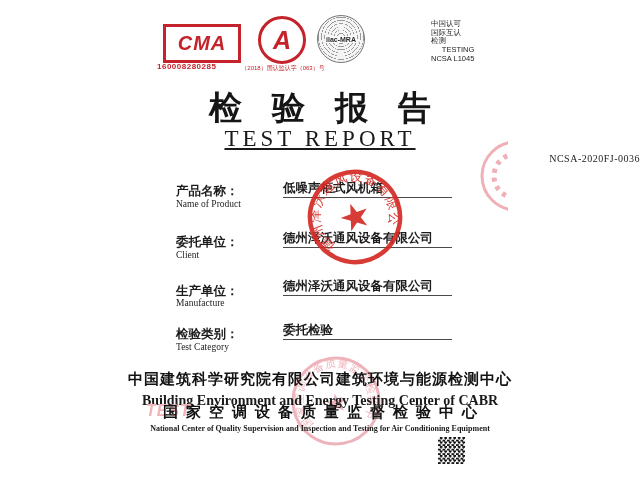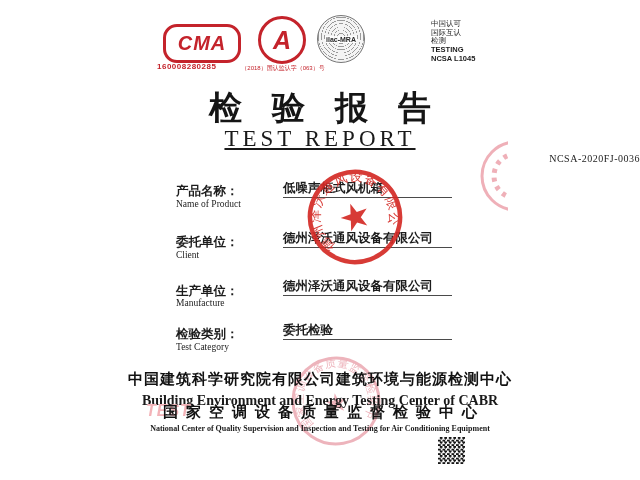--- a/index.html
+++ b/index.html
@@ -1,36 +1,36 @@
 <!DOCTYPE html>
 <html><head>
 <meta charset="utf-8">
 <style>
   html,body{margin:0;padding:0;background:#fff;}
   .page{position:relative;width:640px;height:480px;background:#ffffff;overflow:hidden;
         font-family:"Liberation Sans",sans-serif;color:#1f1f1f;}
   .abs{position:absolute;}
 
   
-  .cma-box{left:163px;top:24px;width:72px;height:33px;border:3px solid #c4232b;border-radius:14px;
+  .cma-box{left:163px;top:24px;width:72px;height:33px;border:3px solid #c4232b;border-radius:0;
            display:flex;align-items:center;justify-content:center;color:#c4232b;
            font-weight:800;font-style:italic;font-size:20px;letter-spacing:1px;}
   .cma-num{left:157px;top:62px;width:90px;font-size:8px;color:#c4232b;font-weight:600;letter-spacing:.5px;}
   .cal-circle{left:258px;top:16px;width:42px;height:42px;border:3px solid #c4232b;border-radius:50%;
               display:flex;align-items:center;justify-content:center;color:#c4232b;
               font-weight:800;font-style:italic;font-size:25px;}
   .cal-cap{left:240px;top:64px;width:86px;font-size:6px;color:#c4232b;text-align:center;white-space:nowrap;}
   .ilac{left:317px;top:15px;width:46px;height:46px;border-radius:50%;border:1px solid #777;
         background:repeating-radial-gradient(circle at 50% 45%, #9a9a9a 0 .6px, #f4f4f4 .6px 3.2px);
         display:flex;align-items:center;justify-content:center;}
   .ilac-label{background:rgba(255,255,255,.88);font-size:7px;font-weight:700;color:#2a2a2a;padding:0 1px;}
   .cnas{left:368px;top:26px;width:76px;height:38px;}
   .accred{left:431px;top:20px;font-size:7.5px;line-height:8.7px;color:#1c1c1c;}
   .accred div{white-space:nowrap;}
-  .accred .b{font-weight:700;}
+  .accred .b{font-weight:400;text-align:right;}
 
   
   .title-zh{left:0;top:86px;width:640px;text-align:center;font-size:33px;font-weight:700;
             letter-spacing:30px;padding-left:30px;box-sizing:border-box;color:#151515;}
   .title-en{left:0;top:126px;width:640px;text-align:center;font-family:"Liberation Serif",serif;
             font-size:23px;letter-spacing:4px;color:#1a1a1a;text-decoration:underline;}
   .report-no{left:0;top:153px;width:640px;text-align:right;font-family:"Liberation Serif",serif;
              font-size:10px;letter-spacing:.5px;color:#222;}
 
   

